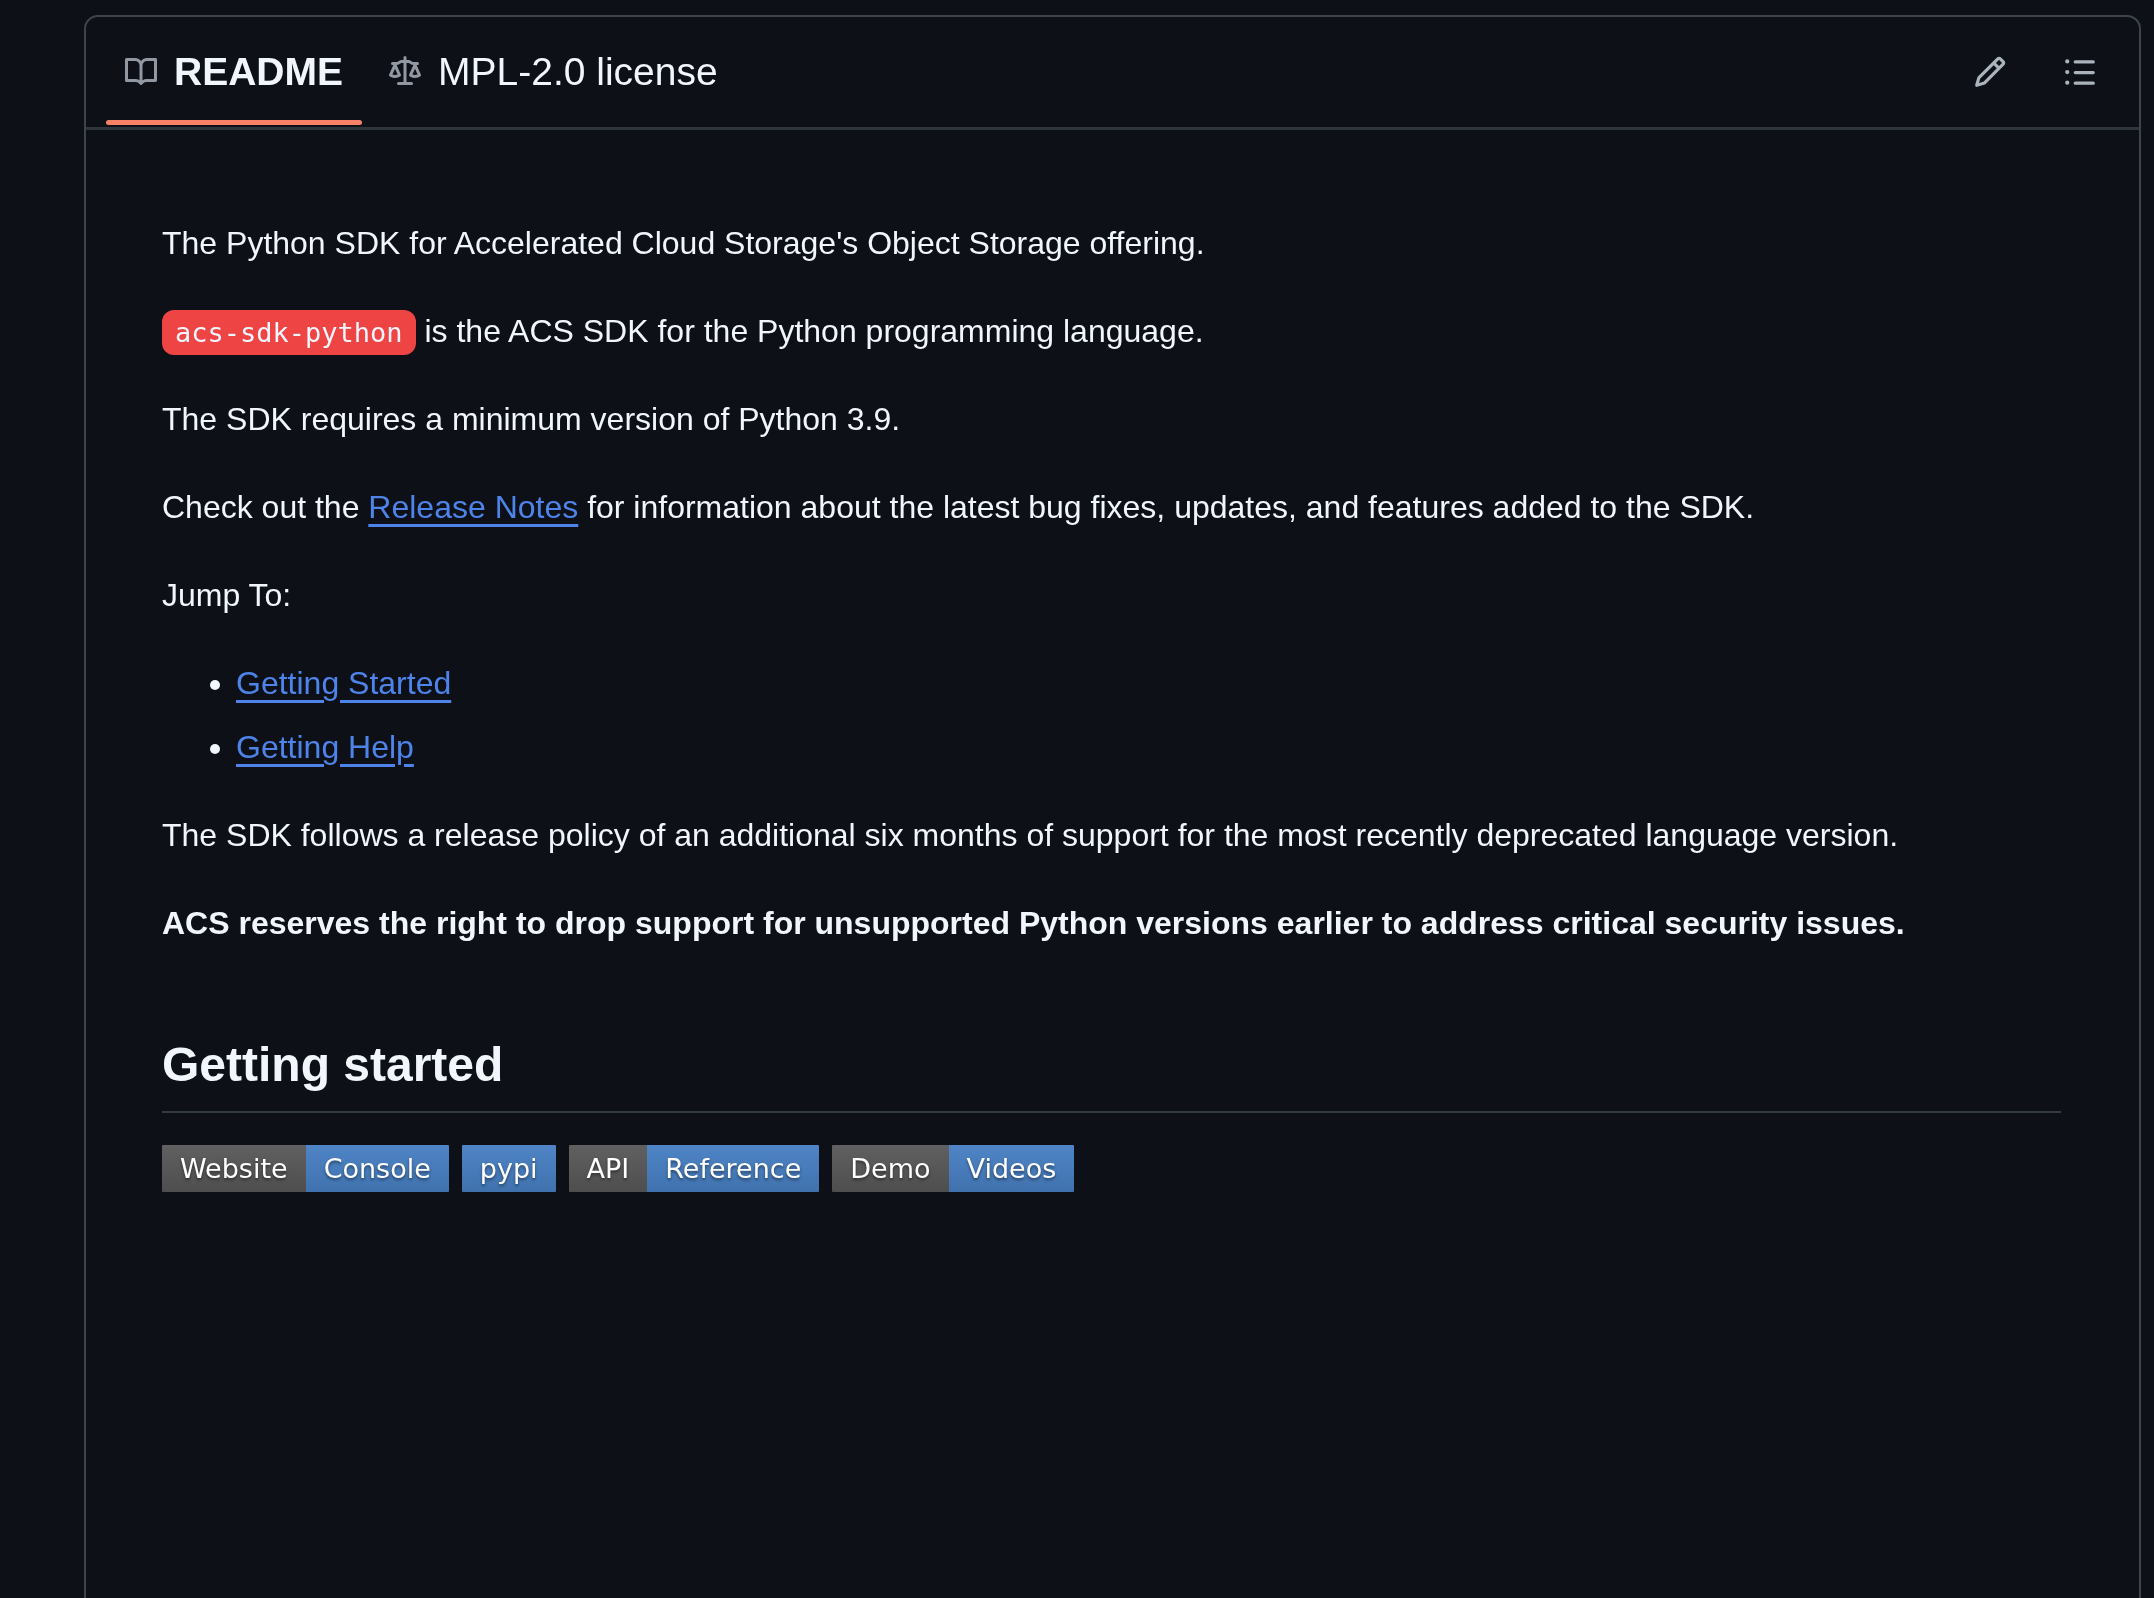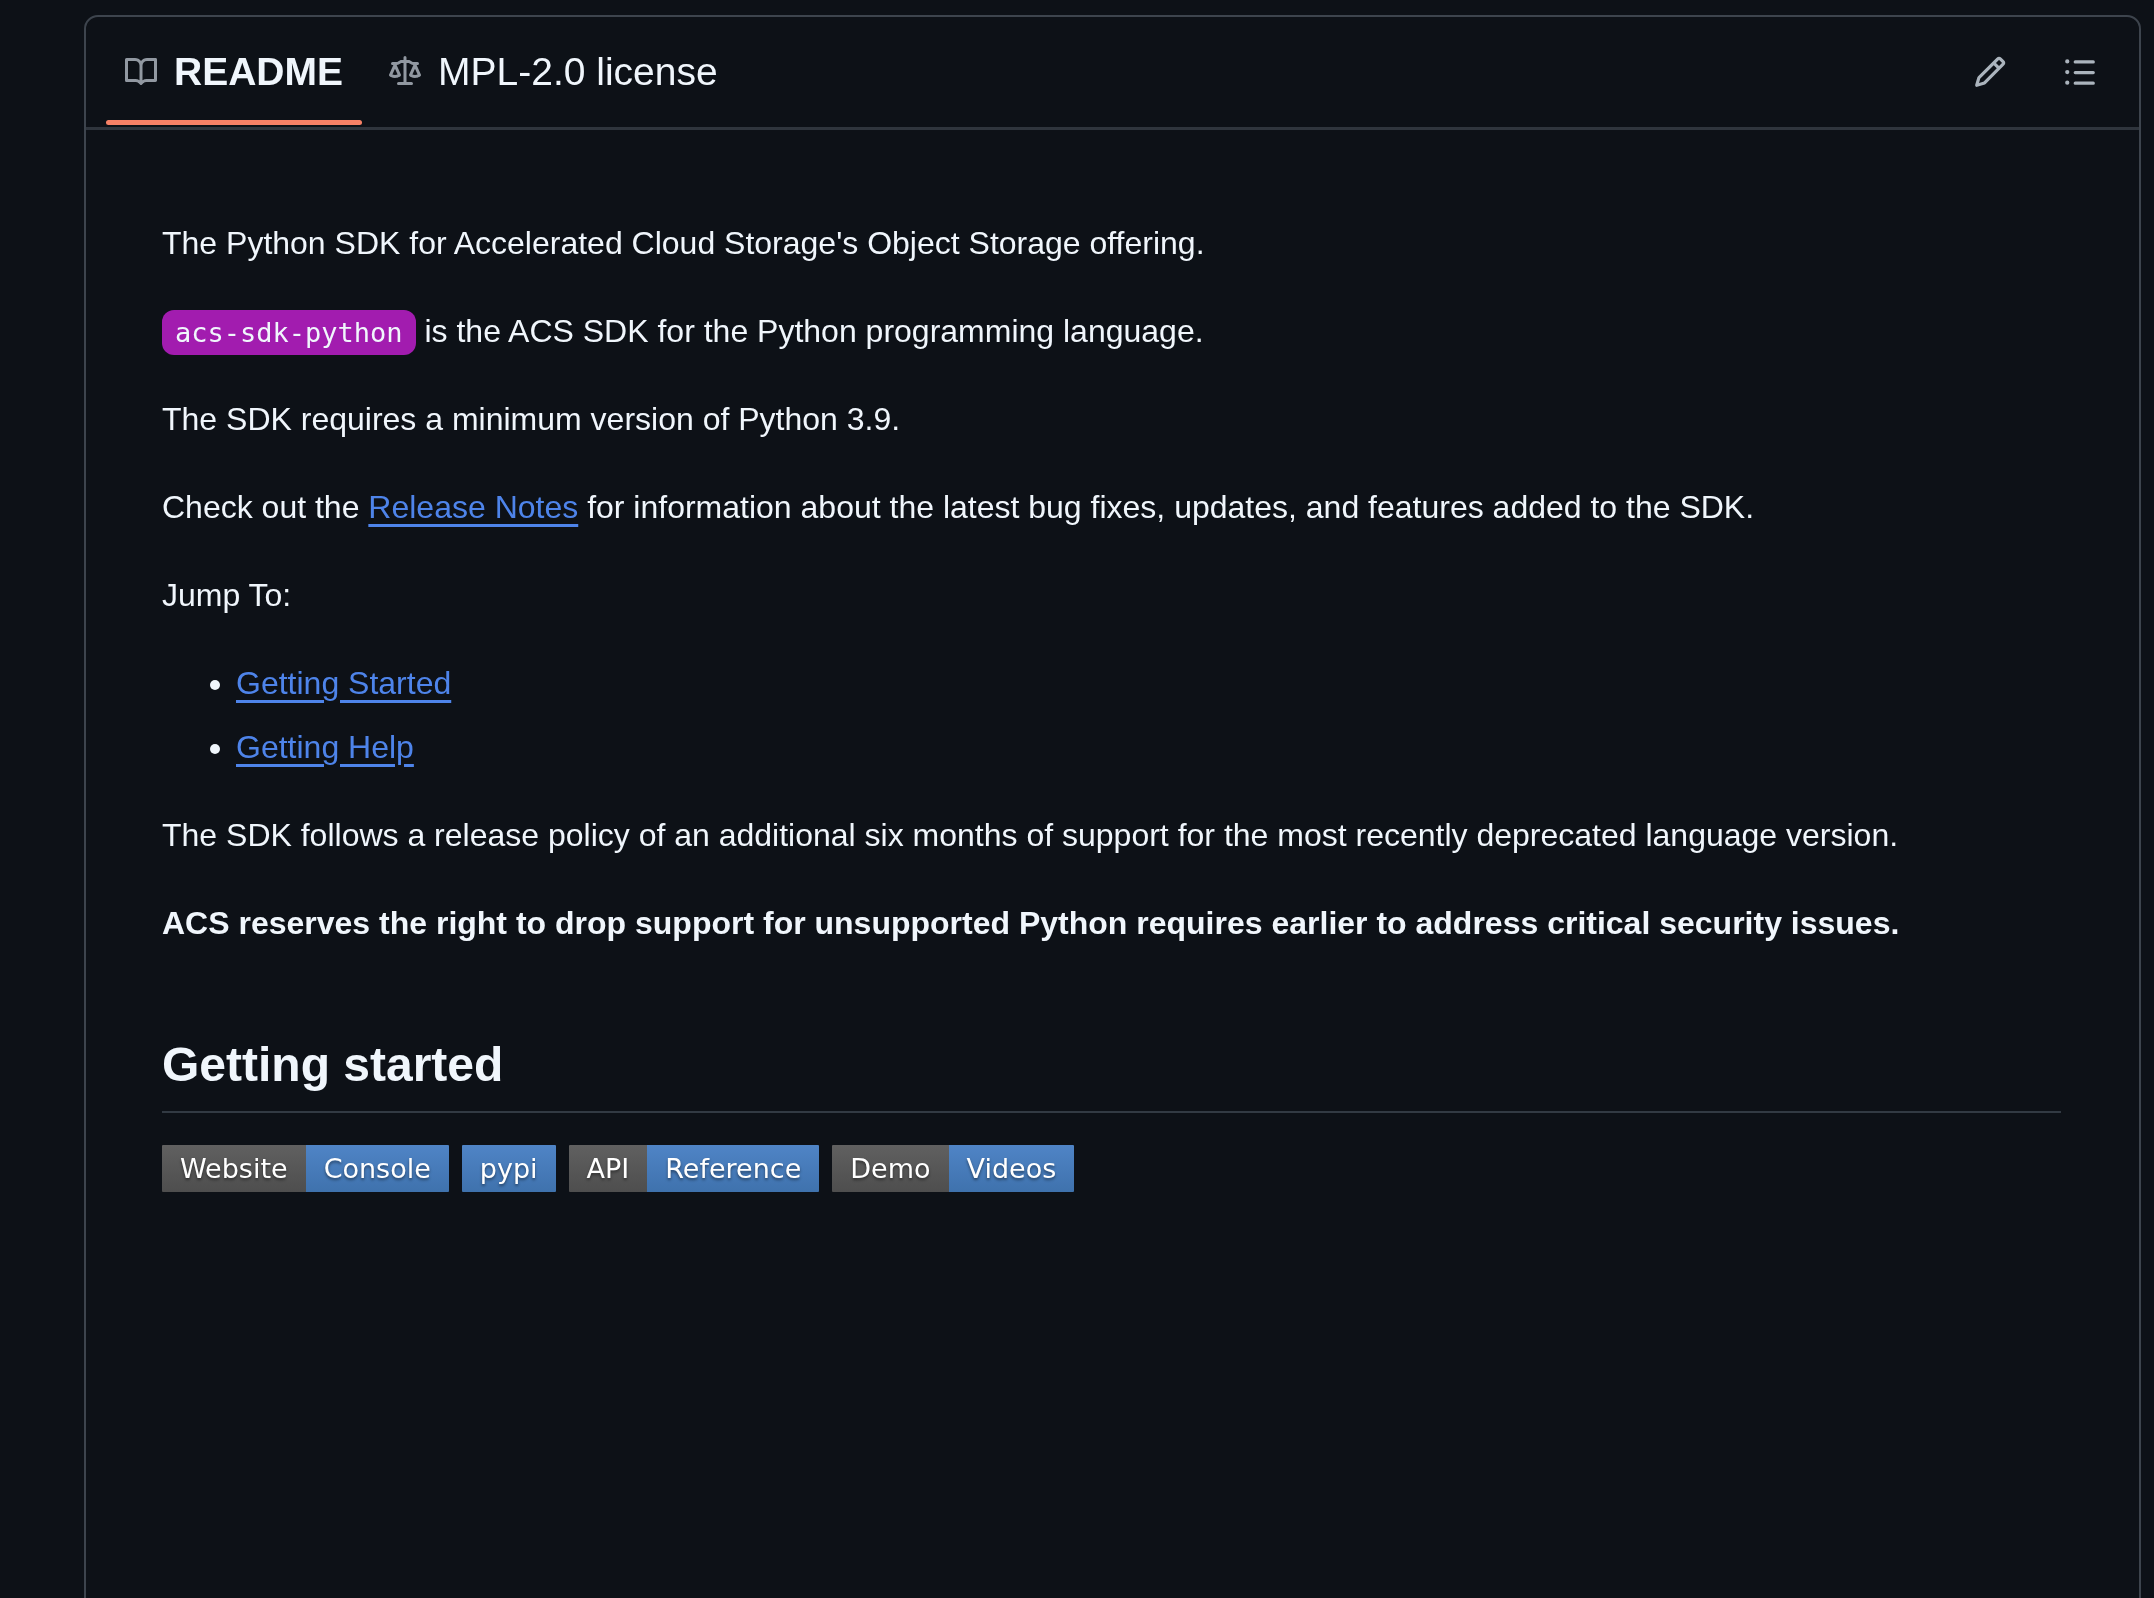--- a/index.html
+++ b/index.html
@@ -87,21 +87,21 @@
     font-size: 48px;
     line-height: 1.25;
     font-weight: 700;
     margin: 88px 0 32px;
     padding-bottom: 16px;
     border-bottom: 2px solid #323a43;
   }
   code.inline-code {
     font-family: "DejaVu Sans Mono", "Liberation Mono", monospace;
     font-size: 27px;
-    background: #a21caf;
+    background: #ef4444;
     padding: 7px 13px;
     border-radius: 12px;
     white-space: nowrap;
   }
   a.md-link {
     color: #4e84ea;
     text-decoration: underline;
     text-underline-offset: 6px;
     cursor: pointer;
   }
@@ -197,21 +197,21 @@
     <p>Jump To:</p>
 
     <ul class="md-list">
       <li><a class="md-link">Getting Started</a></li>
       <li><a class="md-link">Getting Help</a></li>
     </ul>
 
 
     <p>The SDK follows a release policy of an additional six months of support for the most recently deprecated language version.</p>
 
-    <p class="bold-note">ACS reserves the right to drop support for unsupported Python requires earlier to address critical security issues.</p>
+    <p class="bold-note">ACS reserves the right to drop support for unsupported Python versions earlier to address critical security issues.</p>
 
     <h2 class="md-h2">Getting started</h2>
 
     <p class="badges">
       <a class="badge">
         <span class="seg seg-gray">Website</span>
         <span class="seg seg-blue">Console</span>
       </a>
       <a class="badge">
         <span class="seg seg-blue">pypi</span>

